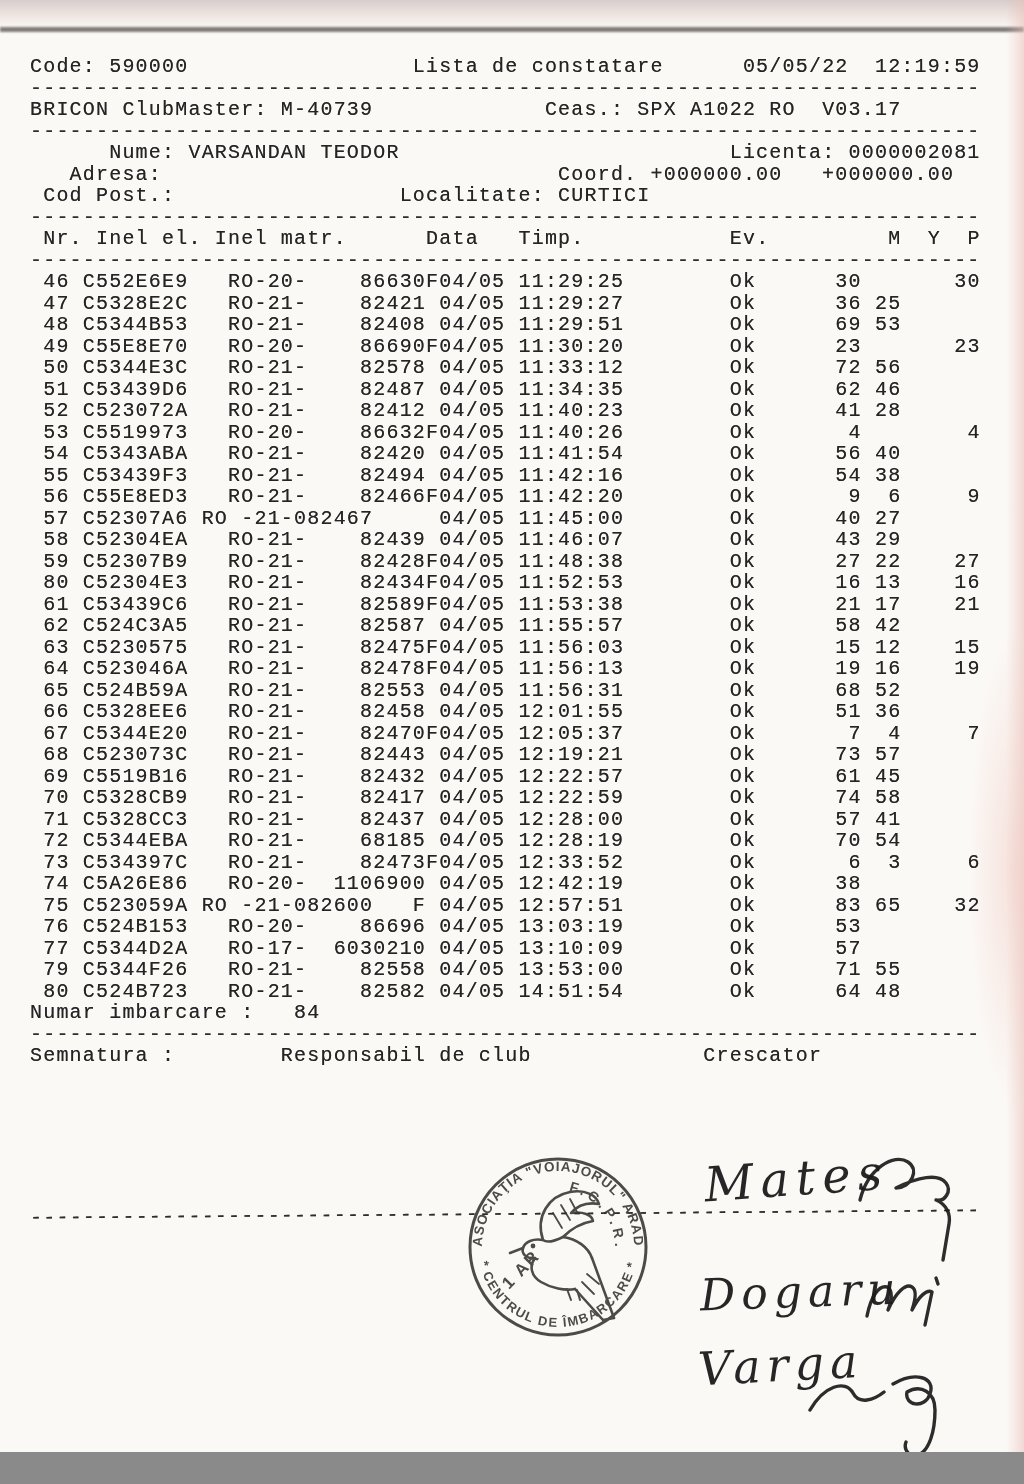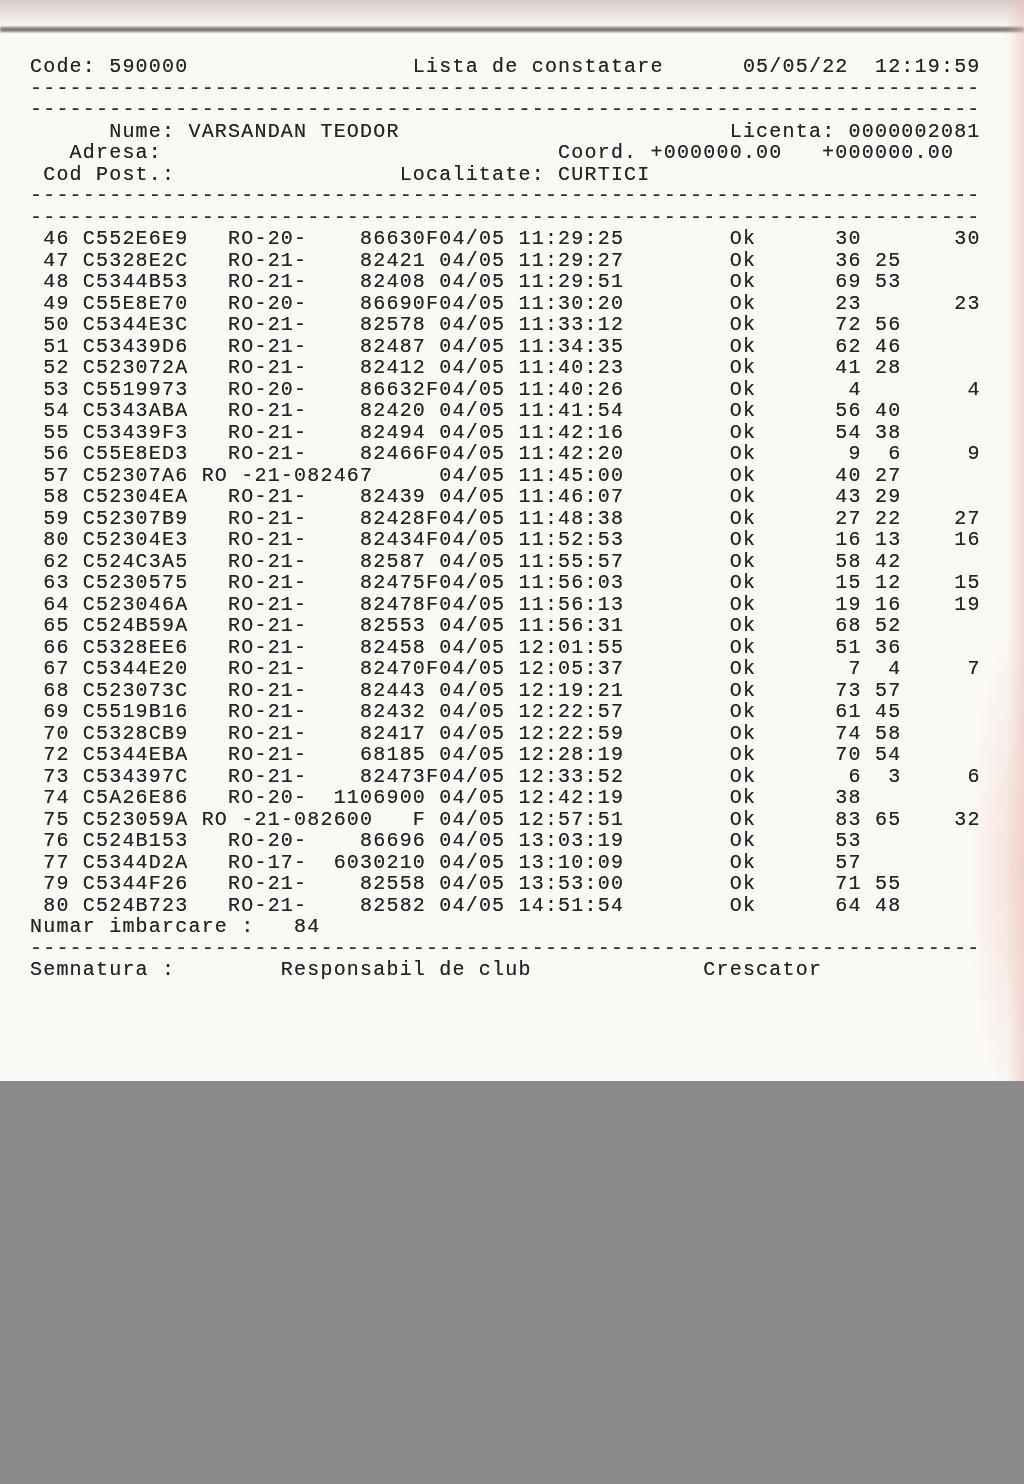--- a/index.html
+++ b/index.html
@@ -1,17 +1,17 @@
 <!DOCTYPE html>
 <html><head>
 <meta charset="utf-8">
 <style>
   html,body { margin:0; padding:0; background:#8a8a8a; }
   .page {
-    position:relative; width:1024px; height:1081px; margin:0 auto;
+    position:relative; width:1024px; height:1452px; margin:0 auto;
     background:#fbf9f6; overflow:hidden;
     font-family:"Liberation Mono", monospace;
   }
   .smudge-top {
     position:absolute; left:0; top:0; width:100%; height:28px;
     background:linear-gradient(180deg,#d8cdcb 0%,#eee5e1 55%,#faf7f3 100%);
   }
   .scan-line {
     position:absolute; left:0; top:27px; width:100%; height:5px;
     background:#5a5352; opacity:.75; filter:blur(1.2px);
@@ -53,50 +53,54 @@
 
 <div class="page">
   <div class="smudge-top"></div>
   <div class="scan-line"></div>
   <div class="band-right"></div>
   <div class="blob"></div>
 
   <div id="doc">
       <div class="ln"><span>Code: 590000                 </span><span>Lista de constatare      </span><span>05/05/22  12:19:59</span></div>
       <div class="ln dash"><span>------------------------------------------------------------------------</span></div>
+      <div class="ln"><span>BRICON ClubMaster: M-40739             </span><span>Ceas.: SPX A1022 RO  V03.17</span></div>
       <div class="ln dash"><span>------------------------------------------------------------------------</span></div>
       <div class="ln"><span>      Nume: VARSANDAN TEODOR                         </span><span>Licenta: 0000002081</span></div>
       <div class="ln"><span>   Adresa:                              </span><span>Coord. +000000.00   +000000.00</span></div>
       <div class="ln"><span> Cod Post.:                 </span><span>Localitate: CURTICI</span></div>
       <div class="ln dash"><span>------------------------------------------------------------------------</span></div>
+      <div class="ln"><span> Nr. </span><span>Inel el. </span><span>Inel matr.      </span><span>Data   </span><span>Timp.   </span><span>        Ev.</span><span>         M</span><span>  Y</span><span>  P</span></div>
       <div class="ln dash"><span>------------------------------------------------------------------------</span></div>
       <div class="ln"><span> 46 </span><span>C552E6E9 </span><span>  RO-20-    86630F</span><span>04/05 </span><span>11:29:25</span><span>        Ok</span><span>      30</span><span>   </span><span>    30</span></div>
       <div class="ln"><span> 47 </span><span>C5328E2C </span><span>  RO-21-    82421 </span><span>04/05 </span><span>11:29:27</span><span>        Ok</span><span>      36</span><span> 25</span><span>      </span></div>
       <div class="ln"><span> 48 </span><span>C5344B53 </span><span>  RO-21-    82408 </span><span>04/05 </span><span>11:29:51</span><span>        Ok</span><span>      69</span><span> 53</span><span>      </span></div>
       <div class="ln"><span> 49 </span><span>C55E8E70 </span><span>  RO-20-    86690F</span><span>04/05 </span><span>11:30:20</span><span>        Ok</span><span>      23</span><span>   </span><span>    23</span></div>
       <div class="ln"><span> 50 </span><span>C5344E3C </span><span>  RO-21-    82578 </span><span>04/05 </span><span>11:33:12</span><span>        Ok</span><span>      72</span><span> 56</span><span>      </span></div>
       <div class="ln"><span> 51 </span><span>C53439D6 </span><span>  RO-21-    82487 </span><span>04/05 </span><span>11:34:35</span><span>        Ok</span><span>      62</span><span> 46</span><span>      </span></div>
       <div class="ln"><span> 52 </span><span>C523072A </span><span>  RO-21-    82412 </span><span>04/05 </span><span>11:40:23</span><span>        Ok</span><span>      41</span><span> 28</span><span>      </span></div>
       <div class="ln"><span> 53 </span><span>C5519973 </span><span>  RO-20-    86632F</span><span>04/05 </span><span>11:40:26</span><span>        Ok</span><span>       4</span><span>   </span><span>     4</span></div>
       <div class="ln"><span> 54 </span><span>C5343ABA </span><span>  RO-21-    82420 </span><span>04/05 </span><span>11:41:54</span><span>        Ok</span><span>      56</span><span> 40</span><span>      </span></div>
       <div class="ln"><span> 55 </span><span>C53439F3 </span><span>  RO-21-    82494 </span><span>04/05 </span><span>11:42:16</span><span>        Ok</span><span>      54</span><span> 38</span><span>      </span></div>
       <div class="ln"><span> 56 </span><span>C55E8ED3 </span><span>  RO-21-    82466F</span><span>04/05 </span><span>11:42:20</span><span>        Ok</span><span>       9</span><span>  6</span><span>     9</span></div>
       <div class="ln"><span> 57 </span><span>C52307A6 </span><span>RO -21-082467     </span><span>04/05 </span><span>11:45:00</span><span>        Ok</span><span>      40</span><span> 27</span><span>      </span></div>
       <div class="ln"><span> 58 </span><span>C52304EA </span><span>  RO-21-    82439 </span><span>04/05 </span><span>11:46:07</span><span>        Ok</span><span>      43</span><span> 29</span><span>      </span></div>
       <div class="ln"><span> 59 </span><span>C52307B9 </span><span>  RO-21-    82428F</span><span>04/05 </span><span>11:48:38</span><span>        Ok</span><span>      27</span><span> 22</span><span>    27</span></div>
       <div class="ln"><span> 80 </span><span>C52304E3 </span><span>  RO-21-    82434F</span><span>04/05 </span><span>11:52:53</span><span>        Ok</span><span>      16</span><span> 13</span><span>    16</span></div>
+      <div class="ln"><span> 61 </span><span>C53439C6 </span><span>  RO-21-    82589F</span><span>04/05 </span><span>11:53:38</span><span>        Ok</span><span>      21</span><span> 17</span><span>    21</span></div>
       <div class="ln"><span> 62 </span><span>C524C3A5 </span><span>  RO-21-    82587 </span><span>04/05 </span><span>11:55:57</span><span>        Ok</span><span>      58</span><span> 42</span><span>      </span></div>
       <div class="ln"><span> 63 </span><span>C5230575 </span><span>  RO-21-    82475F</span><span>04/05 </span><span>11:56:03</span><span>        Ok</span><span>      15</span><span> 12</span><span>    15</span></div>
       <div class="ln"><span> 64 </span><span>C523046A </span><span>  RO-21-    82478F</span><span>04/05 </span><span>11:56:13</span><span>        Ok</span><span>      19</span><span> 16</span><span>    19</span></div>
       <div class="ln"><span> 65 </span><span>C524B59A </span><span>  RO-21-    82553 </span><span>04/05 </span><span>11:56:31</span><span>        Ok</span><span>      68</span><span> 52</span><span>      </span></div>
       <div class="ln"><span> 66 </span><span>C5328EE6 </span><span>  RO-21-    82458 </span><span>04/05 </span><span>12:01:55</span><span>        Ok</span><span>      51</span><span> 36</span><span>      </span></div>
       <div class="ln"><span> 67 </span><span>C5344E20 </span><span>  RO-21-    82470F</span><span>04/05 </span><span>12:05:37</span><span>        Ok</span><span>       7</span><span>  4</span><span>     7</span></div>
       <div class="ln"><span> 68 </span><span>C523073C </span><span>  RO-21-    82443 </span><span>04/05 </span><span>12:19:21</span><span>        Ok</span><span>      73</span><span> 57</span><span>      </span></div>
       <div class="ln"><span> 69 </span><span>C5519B16 </span><span>  RO-21-    82432 </span><span>04/05 </span><span>12:22:57</span><span>        Ok</span><span>      61</span><span> 45</span><span>      </span></div>
       <div class="ln"><span> 70 </span><span>C5328CB9 </span><span>  RO-21-    82417 </span><span>04/05 </span><span>12:22:59</span><span>        Ok</span><span>      74</span><span> 58</span><span>      </span></div>
+      <div class="ln"><span> 71 </span><span>C5328CC3 </span><span>  RO-21-    82437 </span><span>04/05 </span><span>12:28:00</span><span>        Ok</span><span>      57</span><span> 41</span><span>      </span></div>
       <div class="ln"><span> 72 </span><span>C5344EBA </span><span>  RO-21-    68185 </span><span>04/05 </span><span>12:28:19</span><span>        Ok</span><span>      70</span><span> 54</span><span>      </span></div>
       <div class="ln"><span> 73 </span><span>C534397C </span><span>  RO-21-    82473F</span><span>04/05 </span><span>12:33:52</span><span>        Ok</span><span>       6</span><span>  3</span><span>     6</span></div>
       <div class="ln"><span> 74 </span><span>C5A26E86 </span><span>  RO-20-  1106900 </span><span>04/05 </span><span>12:42:19</span><span>        Ok</span><span>      38</span><span>   </span><span>      </span></div>
       <div class="ln"><span> 75 </span><span>C523059A </span><span>RO -21-082600   F </span><span>04/05 </span><span>12:57:51</span><span>        Ok</span><span>      83</span><span> 65</span><span>    32</span></div>
       <div class="ln"><span> 76 </span><span>C524B153 </span><span>  RO-20-    86696 </span><span>04/05 </span><span>13:03:19</span><span>        Ok</span><span>      53</span><span>   </span><span>      </span></div>
       <div class="ln"><span> 77 </span><span>C5344D2A </span><span>  RO-17-  6030210 </span><span>04/05 </span><span>13:10:09</span><span>        Ok</span><span>      57</span><span>   </span><span>      </span></div>
       <div class="ln"><span> 79 </span><span>C5344F26 </span><span>  RO-21-    82558 </span><span>04/05 </span><span>13:53:00</span><span>        Ok</span><span>      71</span><span> 55</span><span>      </span></div>
       <div class="ln"><span> 80 </span><span>C524B723 </span><span>  RO-21-    82582 </span><span>04/05 </span><span>14:51:54</span><span>        Ok</span><span>      64</span><span> 48</span><span>      </span></div>
       <div class="ln"><span>Numar imbarcare :</span><span>   84</span></div>
       <div class="ln dash"><span>------------------------------------------------------------------------</span></div>

